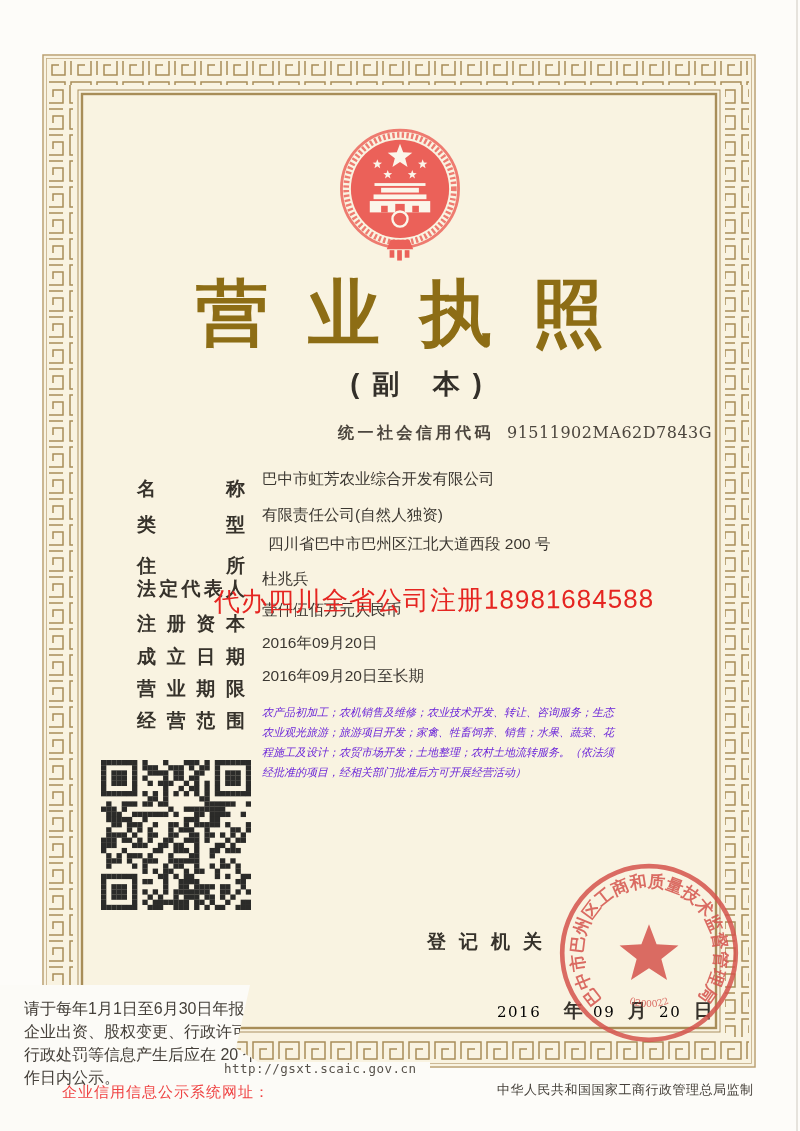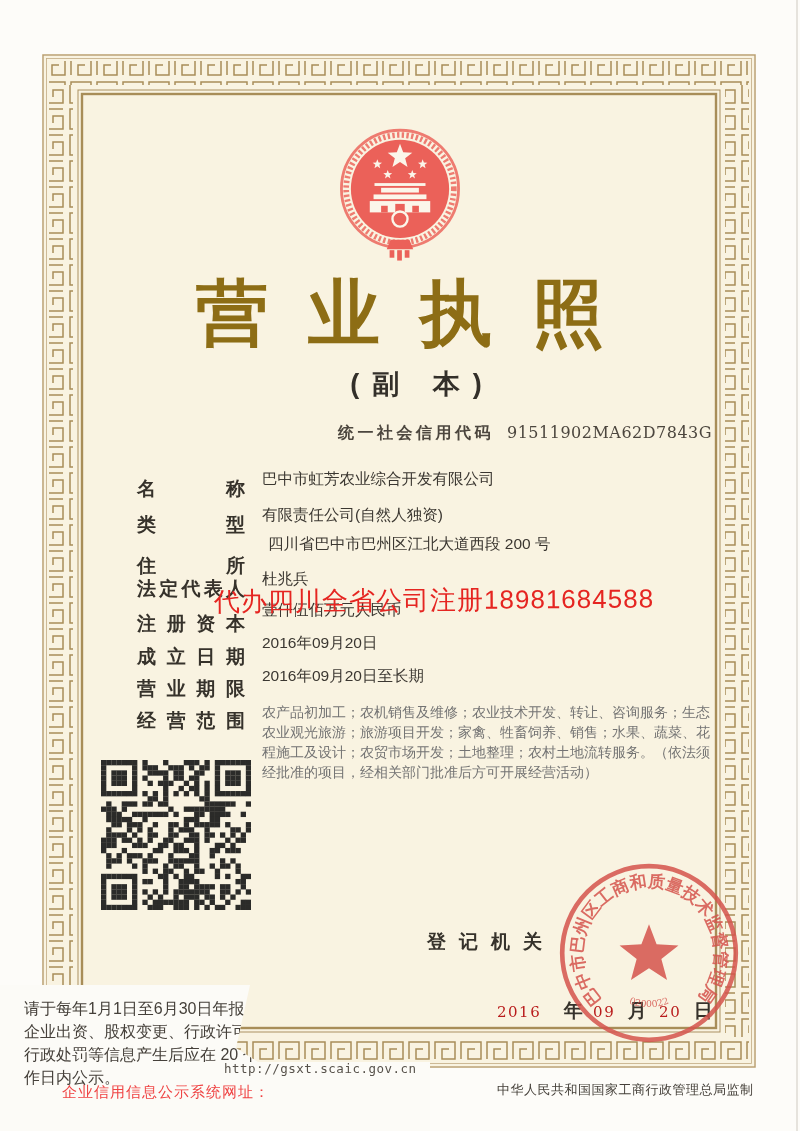--- a/index.html
+++ b/index.html
@@ -24,34 +24,34 @@
   .credit{position:absolute;left:338px;top:423px;display:flex;align-items:baseline;gap:13px;}
   .credit-label{font-size:16px;font-weight:600;letter-spacing:3.5px;color:#4c463e;text-align:right;}
   .credit-code{font-family:"DejaVu Serif","Liberation Serif",serif;font-size:16px;
                letter-spacing:.5px;color:#4c463e;}
 
   
   .f-label{position:absolute;left:137px;width:108px;font-size:19px;font-weight:700;color:#36322b;
            text-align:justify;text-align-last:justify;}
   .f-value{position:absolute;left:262px;font-size:15.5px;font-weight:500;color:#3b3731;white-space:nowrap;}
   .scope-block{position:absolute;left:262px;top:702px;width:456px;}
-  .scope-line{font-size:14px;line-height:20px;font-weight:500;color:#737373;white-space:nowrap;}
+  .scope-line{font-size:11px;line-height:20px;font-weight:500;color:#6d28d9;white-space:nowrap;font-style:italic;}
 
   
   .watermark{position:absolute;left:214px;top:583px;font-size:26px;font-weight:500;
              color:#e52521;white-space:nowrap;letter-spacing:1px;transform:rotate(-.4deg);z-index:6;}
 
   
   .qr{position:absolute;left:101px;top:760px;width:150px;height:150px;z-index:3;}
 
   
   .registry{position:absolute;left:379px;top:929px;font-size:19px;font-weight:700;
             letter-spacing:13px;color:#36322b;margin-left:48px;}
   .dateline{position:absolute;left:497px;top:998px;z-index:2;white-space:nowrap;}
-  .d-num{font-family:"DejaVu Serif","Liberation Serif",serif;font-size:15px;color:#b91c1c;letter-spacing:1.5px;}
+  .d-num{font-family:"DejaVu Serif","Liberation Serif",serif;font-size:15px;color:#000000;letter-spacing:1.5px;}
   .d-unit{font-size:19px;font-weight:700;color:#36322b;}
   .dateline span{display:inline-block;}
   .sp1{margin-left:18px;} .sp2{margin-left:6px;} .sp3{margin-left:8px;}
 
   
   .seal{position:absolute;left:556px;top:860px;width:186px;height:186px;z-index:4;opacity:.85;}
 
   
   .footer-paper{position:absolute;left:0;top:985px;width:430px;height:146px;background:#fcfbf7;z-index:2;
     clip-path:polygon(0 0,250px 0,236px 63px,258px 77px,430px 77px,430px 146px,0 146px);}

